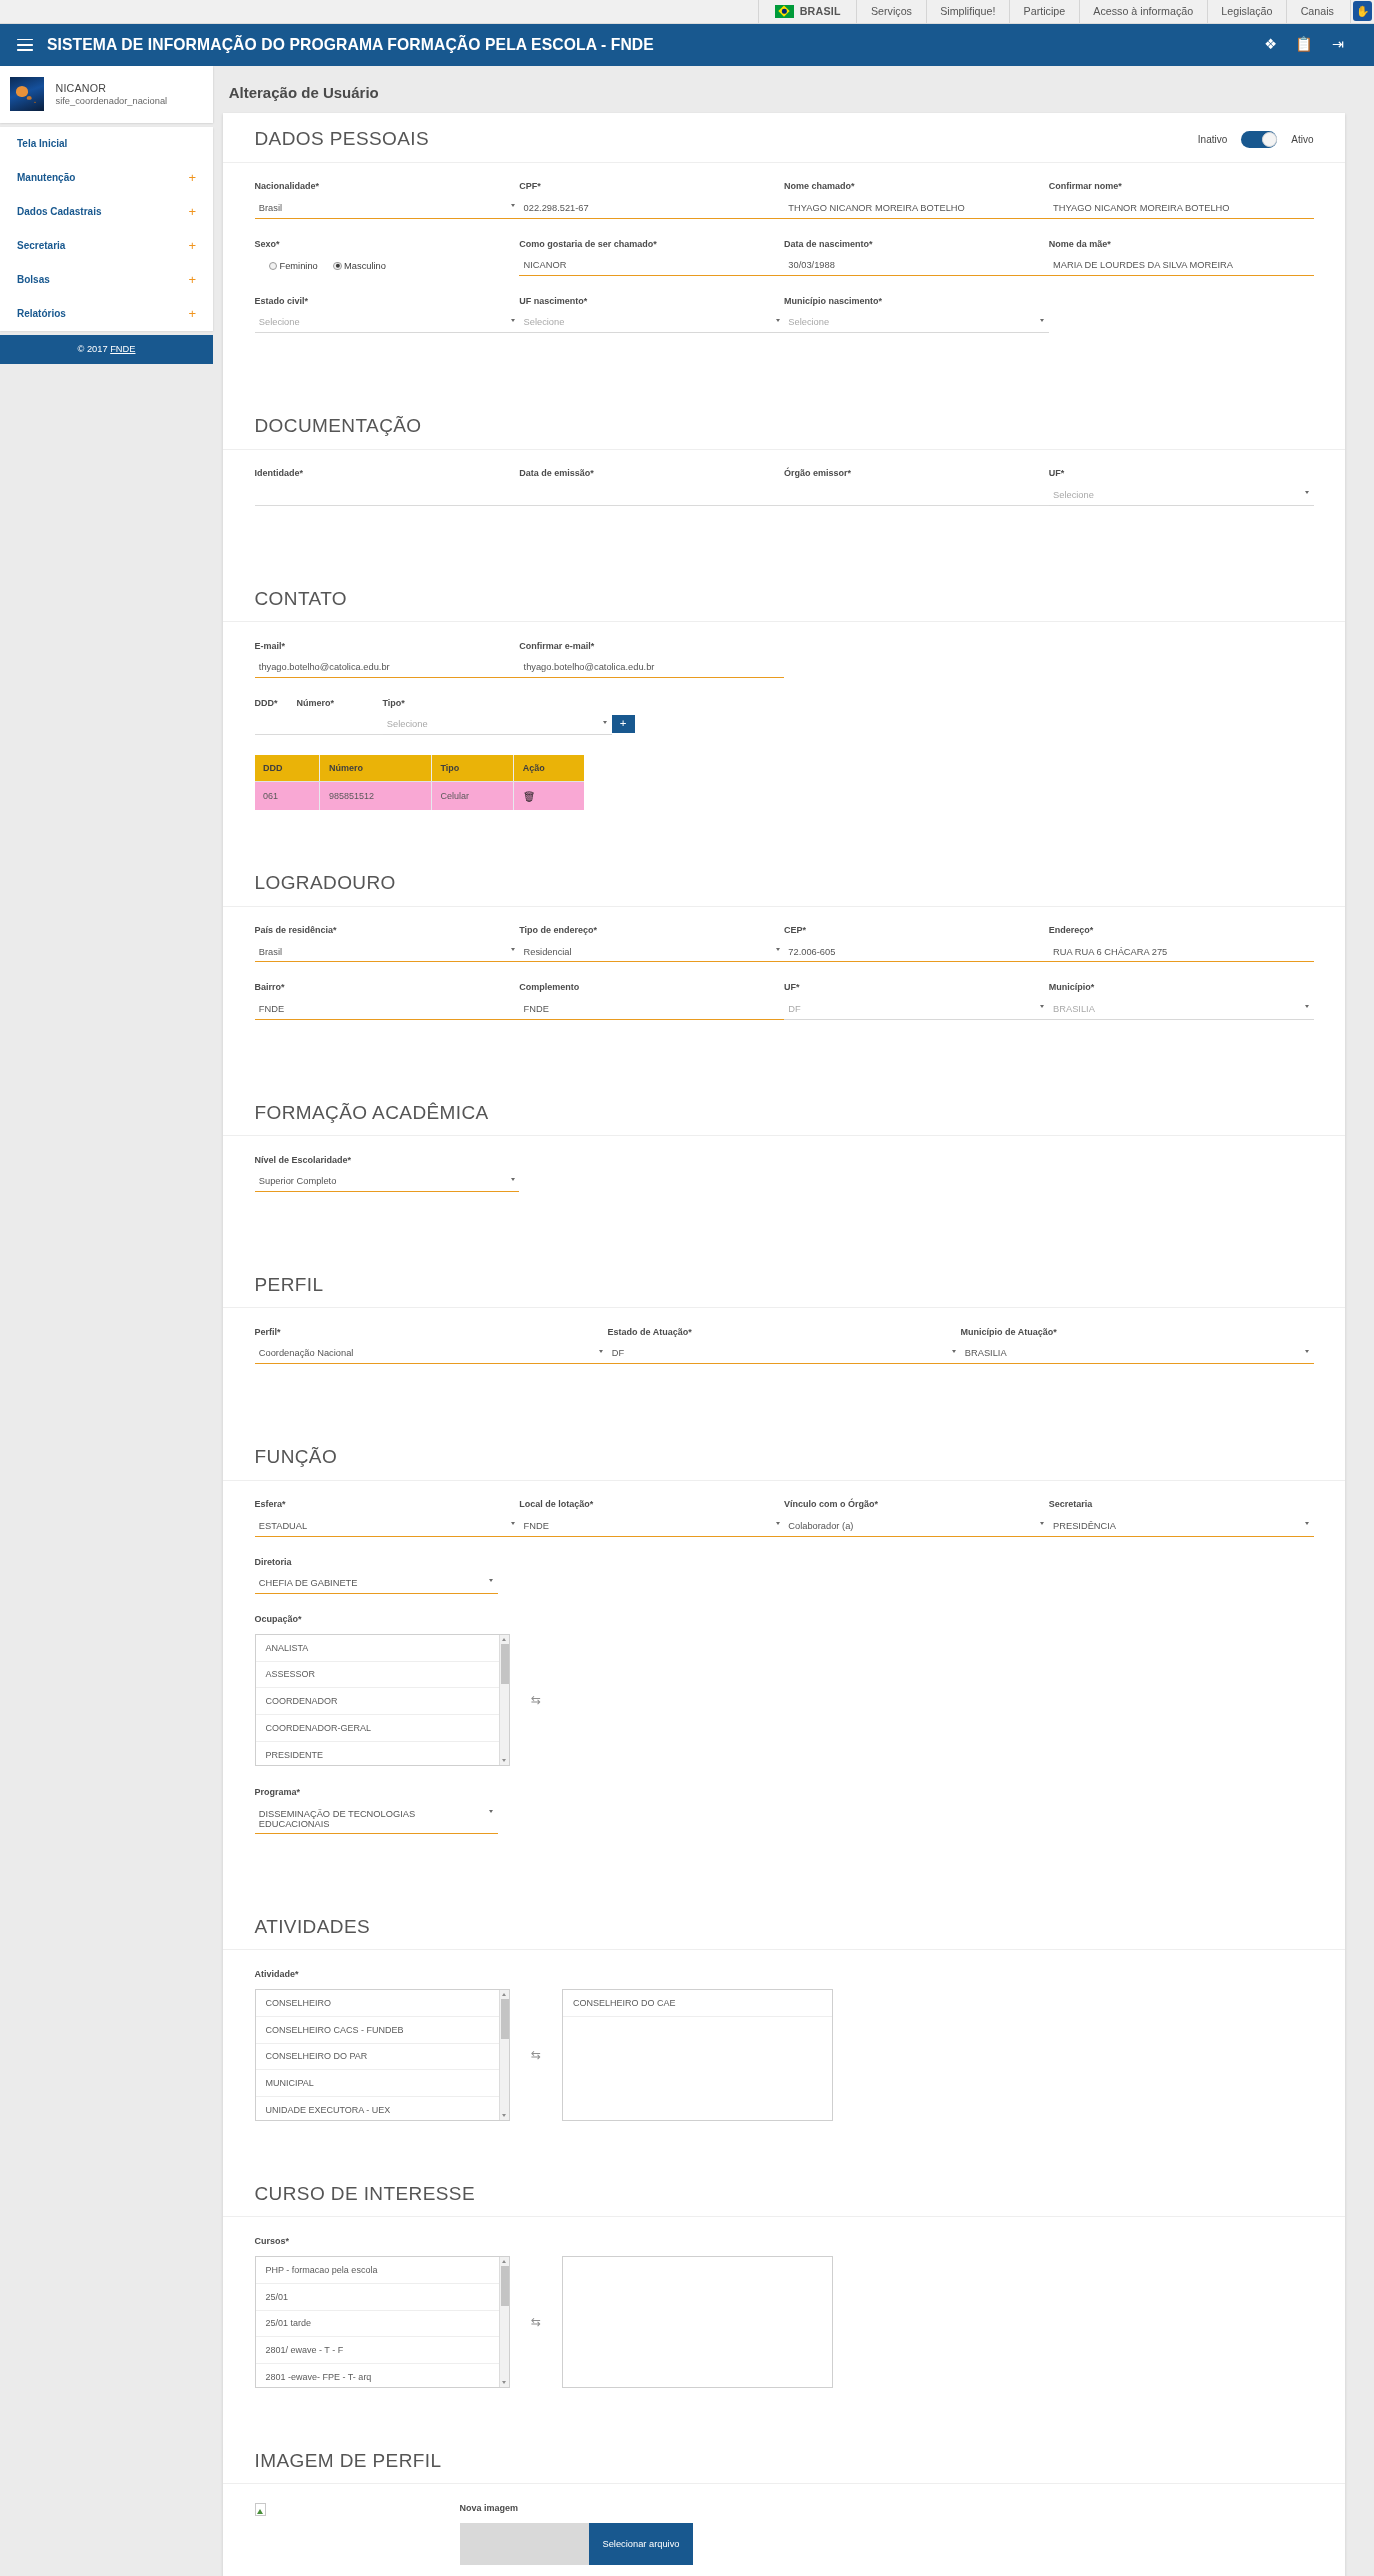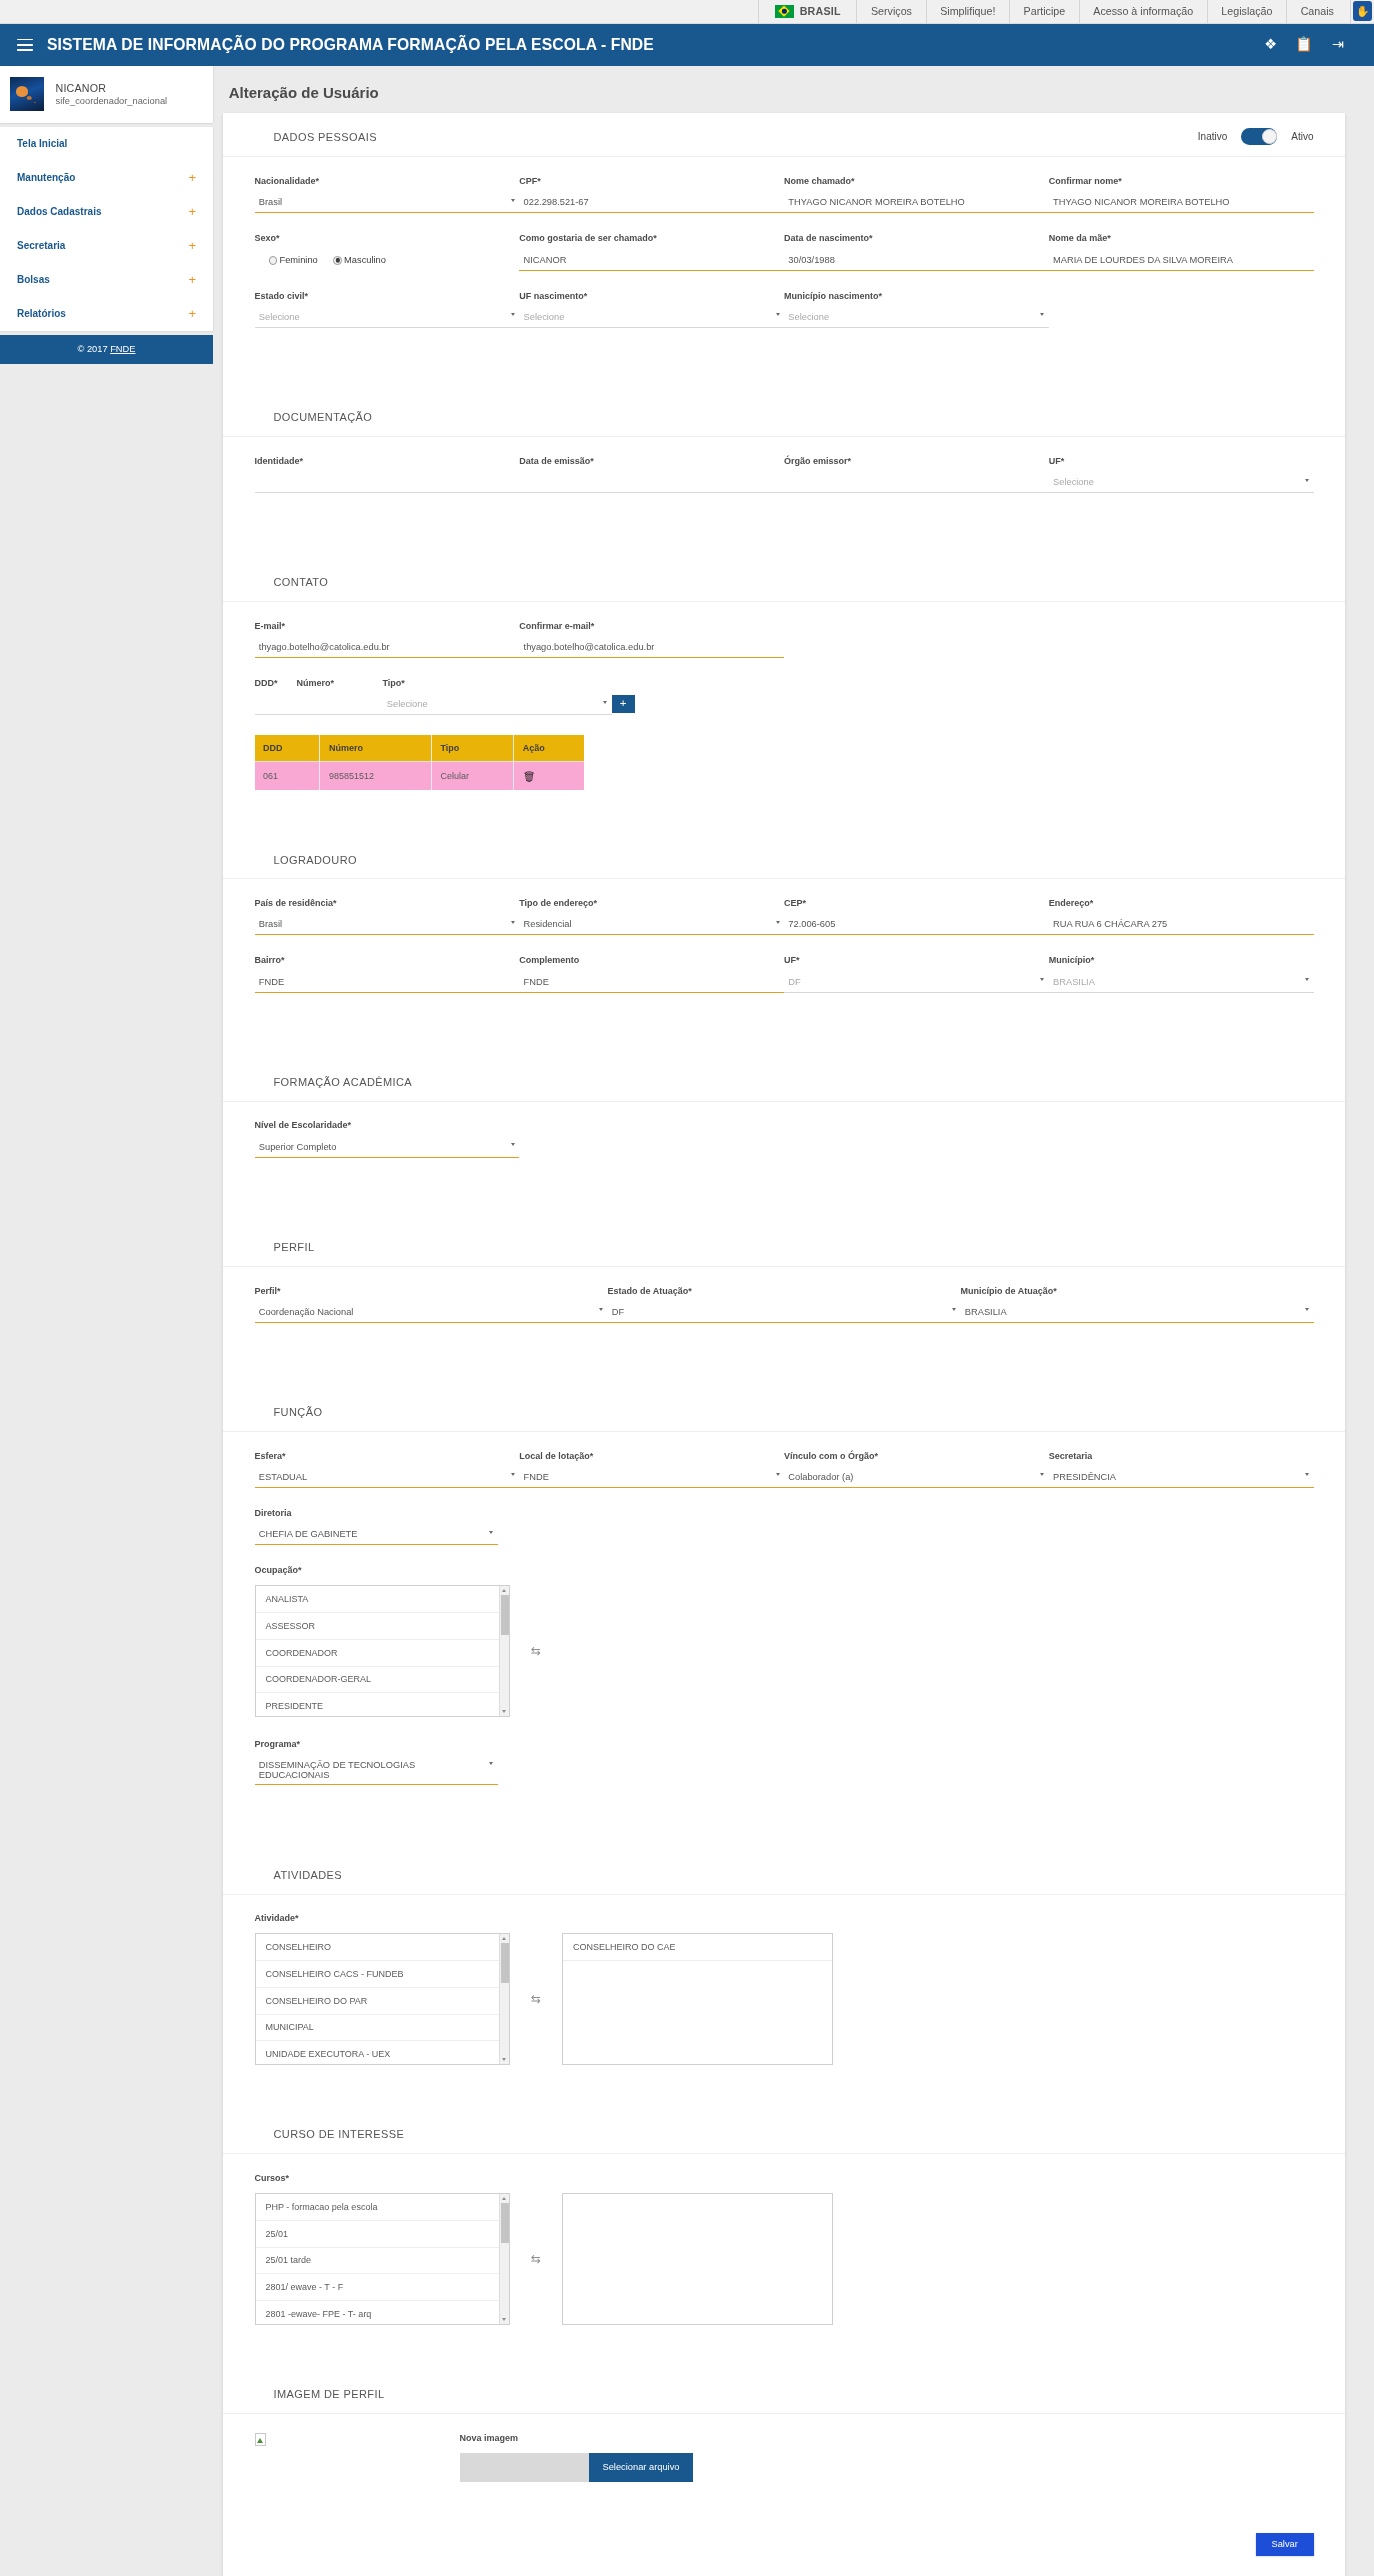--- a/index.html
+++ b/index.html
@@ -181,24 +181,23 @@
 
   .section-head {
     padding: 15.7px 31.5px 11.5px 31.5px;
     border-bottom: 0.7px solid #eee;
     display: flex;
     align-items: center;
     justify-content: space-between;
     min-height: 43px;
   }
   .section-title {
-    font-size: 11px;
+    font-size: 19px;
     color: #555;
     letter-spacing: 0.4px;
-    margin-left: 19px;
   }
   .section-body { padding: 18.6px 31.5px 7.2px 31.5px; }
 
   
   .toggle-wrap { display: flex; align-items: center; gap: 14px; font-size: 10px; color: #444; }
   .toggle {
     width: 36px; height: 16.5px;
     border-radius: 8.6px;
     background: #18588f;
     position: relative;
@@ -371,21 +370,21 @@
   }
   .broken-img::after {
     content: "";
     position: absolute;
     left: 1.4px; bottom: 1.4px;
     width: 0; height: 0;
     border-left: 3.6px solid transparent;
     border-right: 3.6px solid transparent;
     border-bottom: 5px solid #4a8f3a;
   }
-  .fileinput { display: flex; width: 233px; height: 29px; margin-top: 10px; }
+  .fileinput { display: flex; width: 233px; height: 42px; margin-top: 10px; }
   .fileinput .fake { flex: 1; background: #d9d9d9; }
   .fileinput .browse {
     background: #18588f;
     color: #fff;
     font-size: 9.3px;
     padding: 0 13px;
     display: flex; align-items: center; justify-content: center;
     border: 0; cursor: pointer;
     white-space: nowrap;
     font-family: "Liberation Sans", sans-serif;

